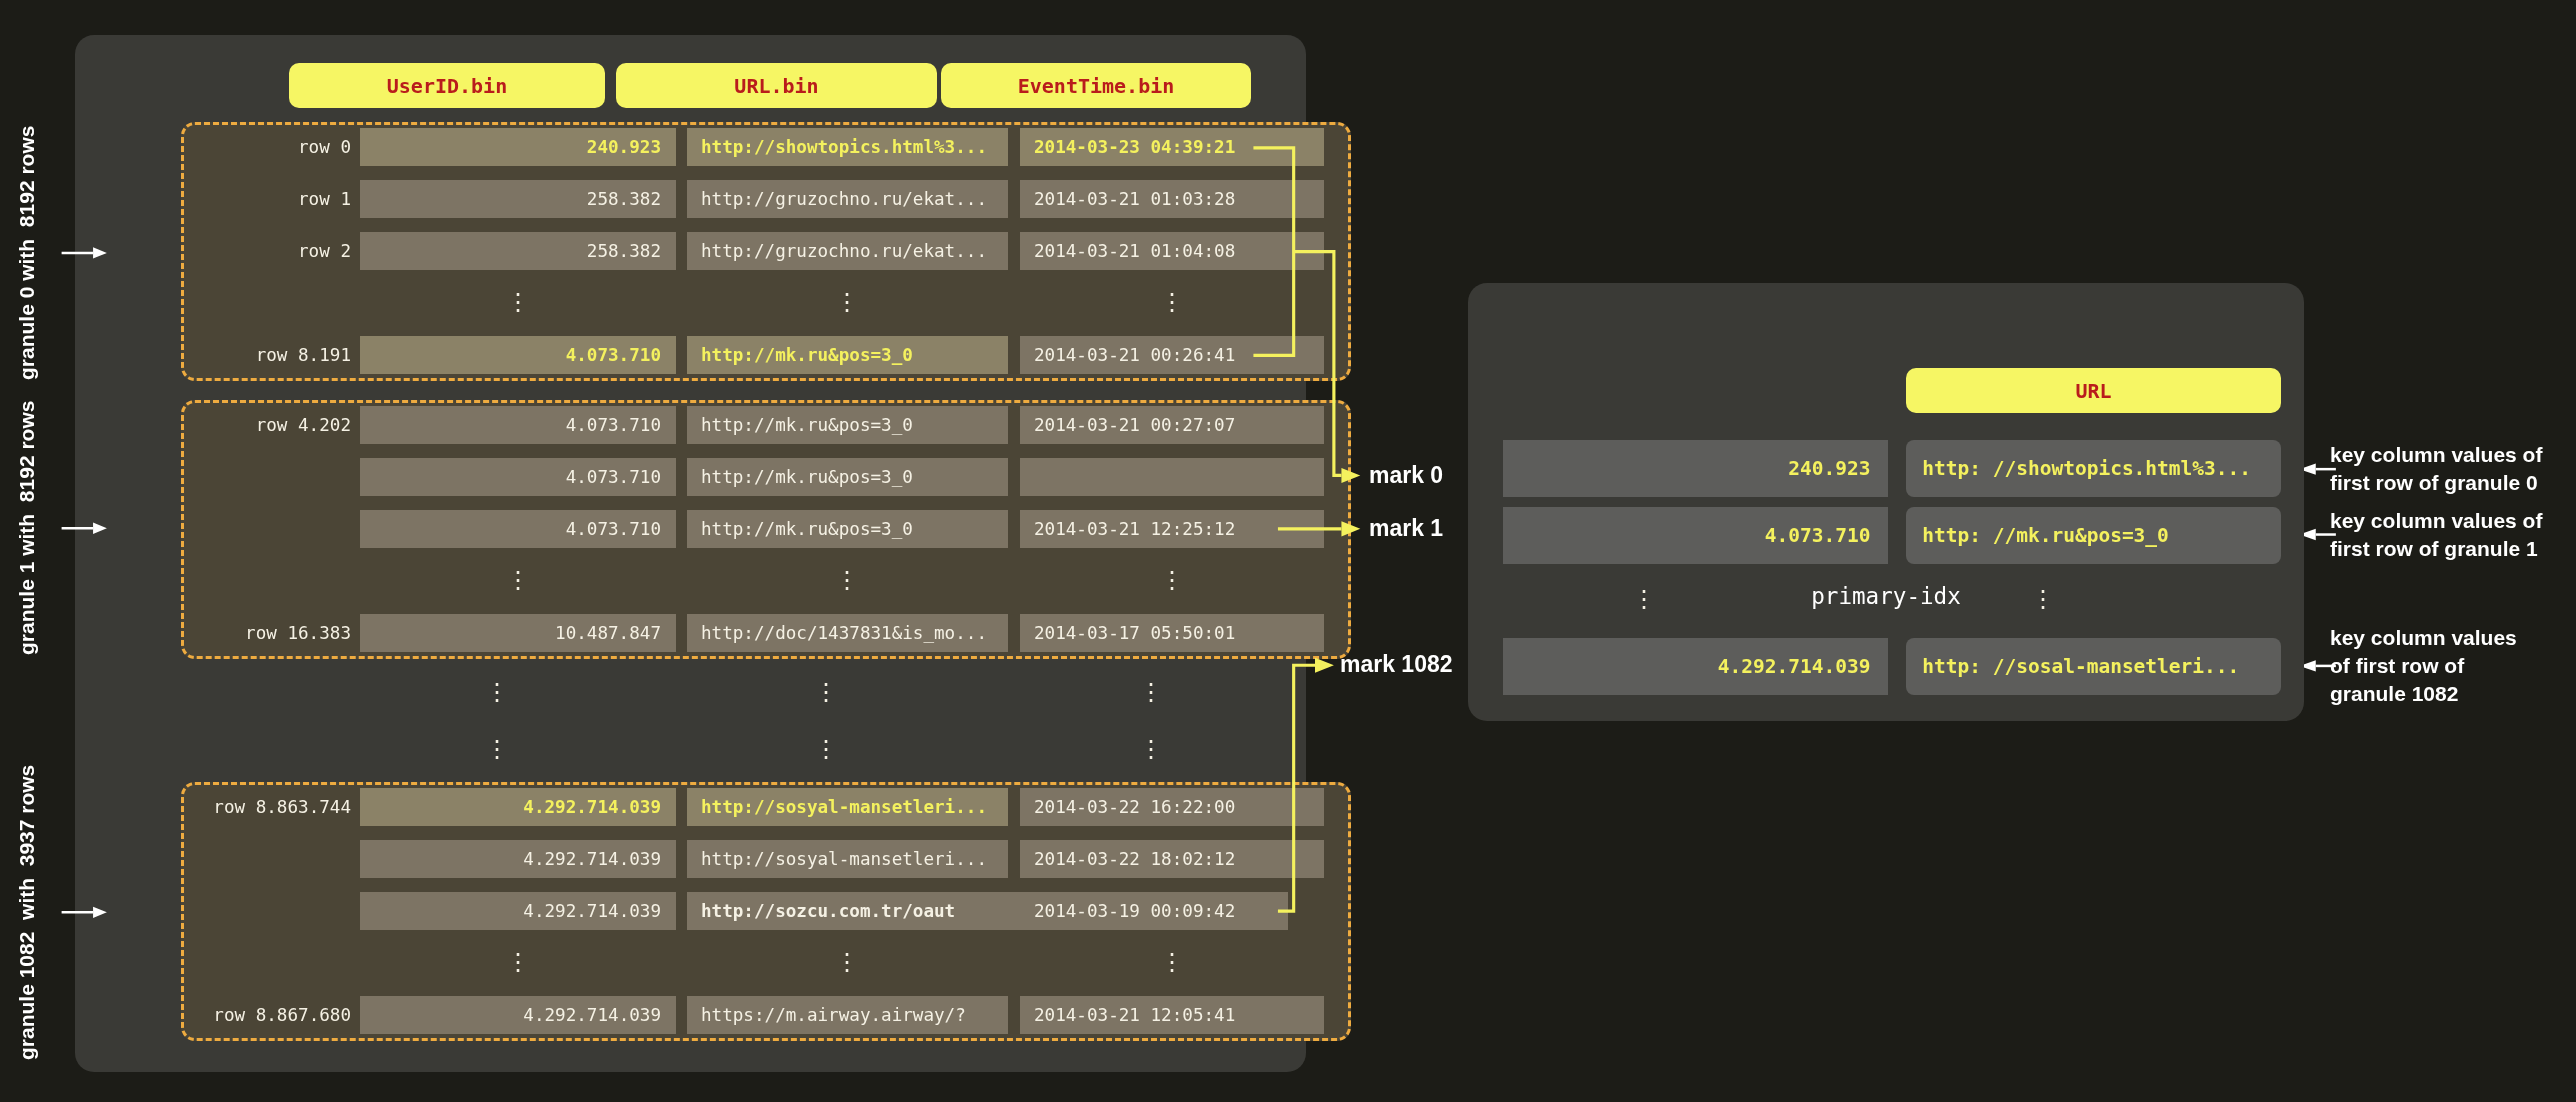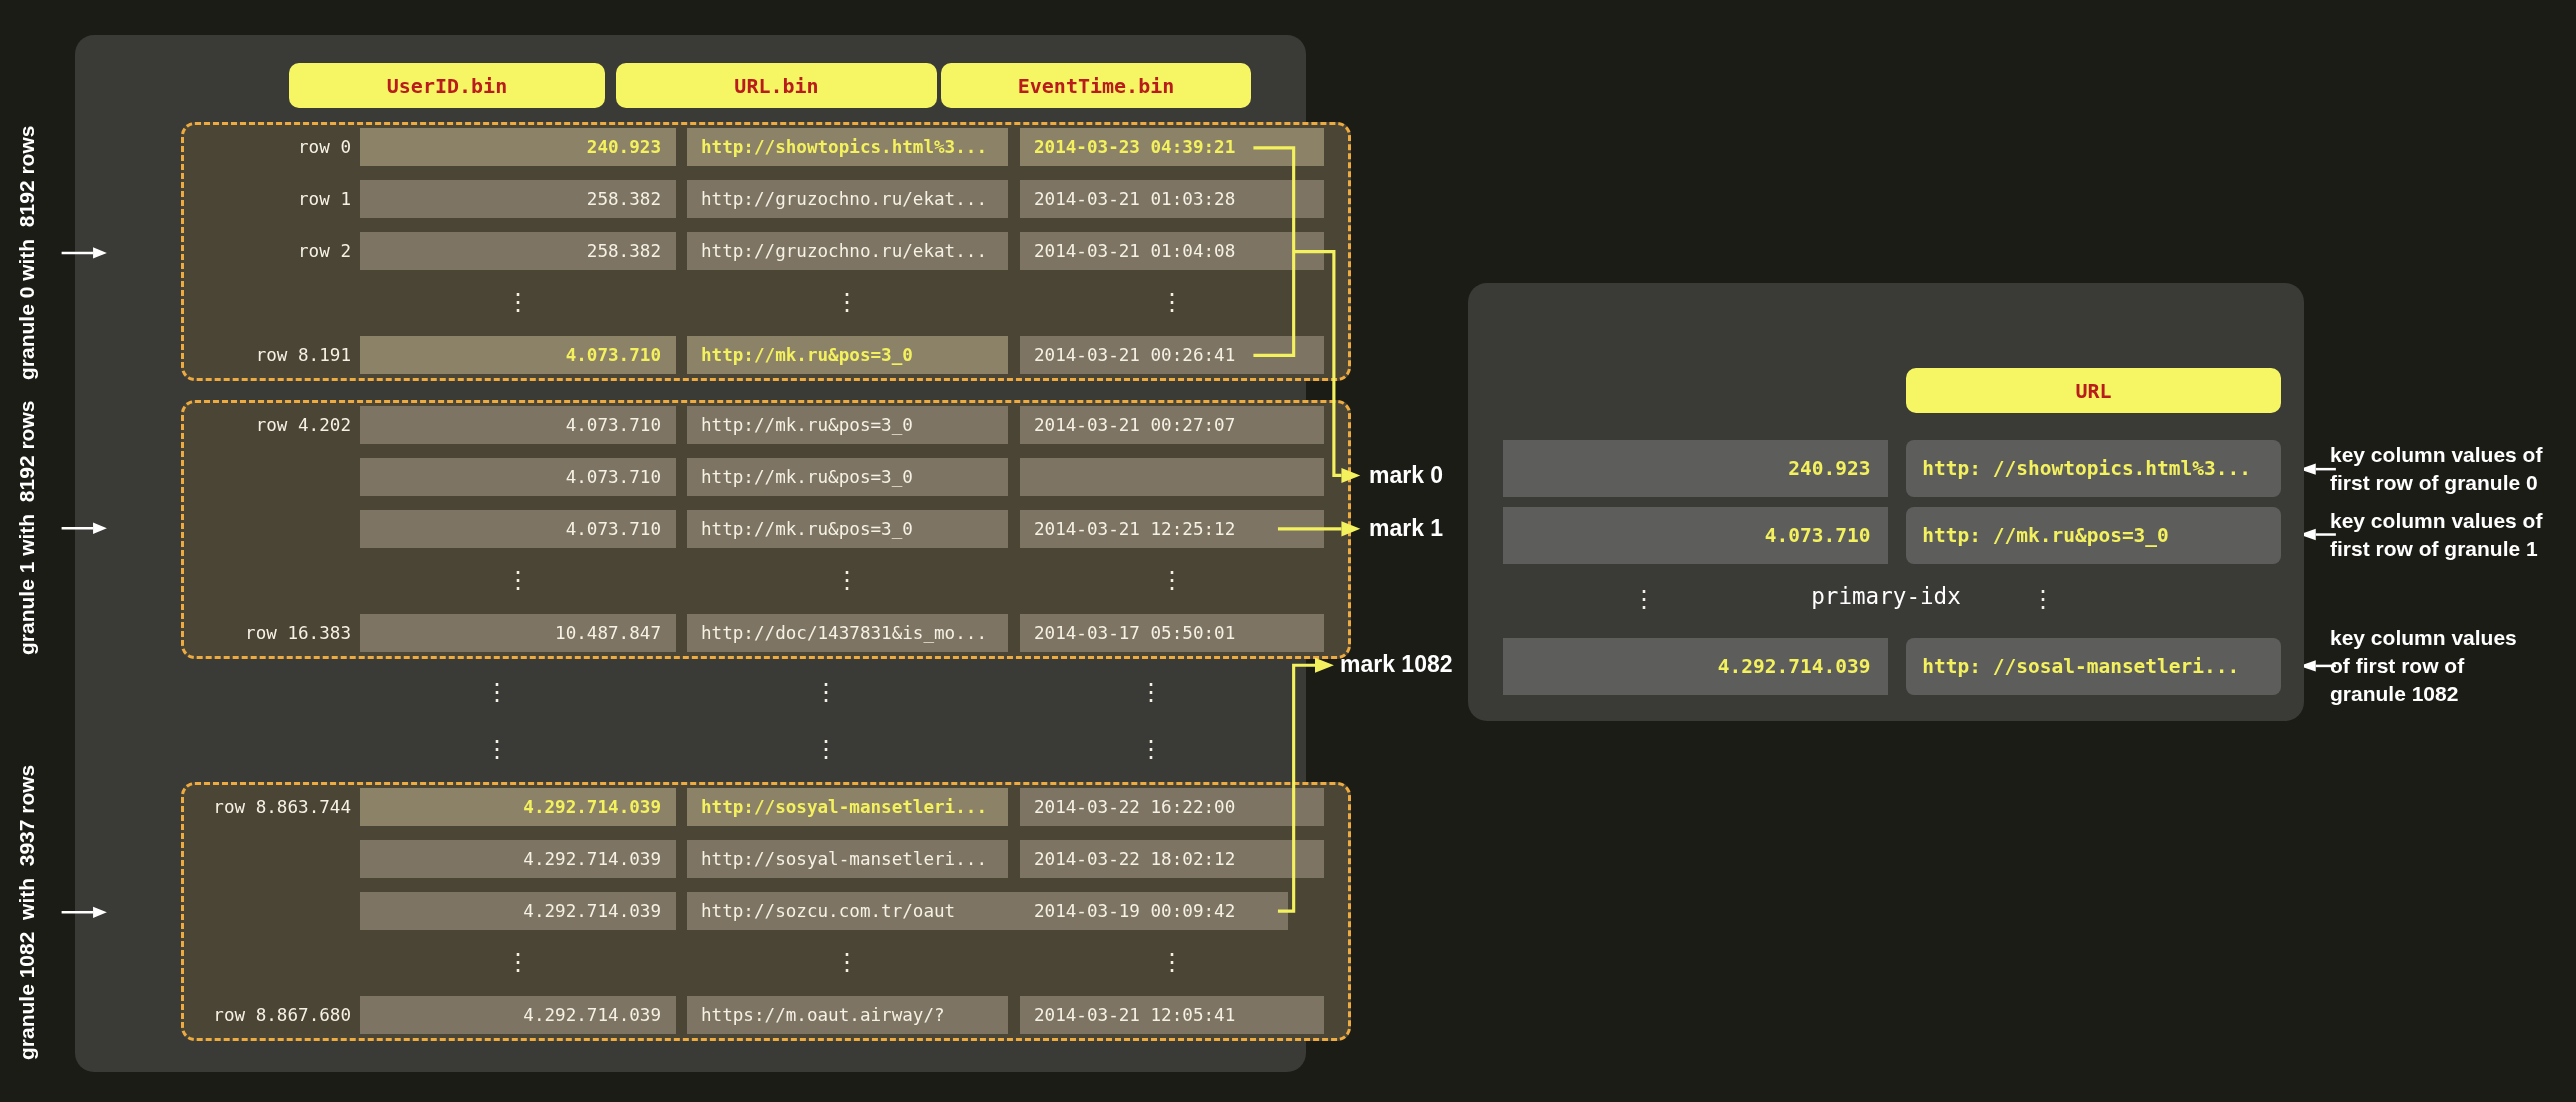--- a/index.html
+++ b/index.html
@@ -123,30 +123,30 @@
         </div>
         <div class="g-row" style="top: 55px;">
           <div class="g-label" style="left: 10px; width: 157px;"></div>
           <div class="cell num" style="left: 176px; width: 316px;">4.292.714.039</div>
           <div class="cell txt" style="left: 503px; width: 321px;">http://sosyal-mansetleri...</div>
           <div class="cell txt" style="left: 836px; width: 304px;">2014-03-22 18:02:12</div>
         </div>
         <div class="g-row" style="top: 107px;">
           <div class="g-label" style="left: 10px; width: 157px;"></div>
           <div class="cell num" style="left: 176px; width: 316px;">4.292.714.039</div>
-          <div class="cell txt" style="left: 503px; width: 378px;">http://sozcu.com.tr/oaut</div>
+          <div class="cell txt" style="left: 503px; width: 378px; font-weight: bold;">http://sozcu.com.tr/oaut</div>
           <div class="cell txt" style="left: 836px; width: 268px;">2014-03-19 00:09:42</div>
         </div>
         <div class="dot-glyph" style="left: 309px; top: 158px;">⋮</div>
         <div class="dot-glyph" style="left: 638px; top: 158px;">⋮</div>
         <div class="dot-glyph" style="left: 963px; top: 158px;">⋮</div>
         <div class="g-row" style="top: 211px;">
           <div class="g-label" style="left: 10px; width: 157px;">row 8.867.680</div>
           <div class="cell num" style="left: 176px; width: 316px;">4.292.714.039</div>
-          <div class="cell txt" style="left: 503px; width: 321px;">https://m.oaut.airway/?</div>
+          <div class="cell txt" style="left: 503px; width: 321px;">https://m.airway.airway/?</div>
           <div class="cell txt" style="left: 836px; width: 304px;">2014-03-21 12:05:41</div>
         </div>
       </div>
       <div class="inter-dot" style="left: 397px; top: 643px;">⋮</div>
       <div class="inter-dot" style="left: 726px; top: 643px;">⋮</div>
       <div class="inter-dot" style="left: 1051px; top: 643px;">⋮</div>
       <div class="inter-dot" style="left: 397px; top: 700px;">⋮</div>
       <div class="inter-dot" style="left: 726px; top: 700px;">⋮</div>
       <div class="inter-dot" style="left: 1051px; top: 700px;">⋮</div>
     </div>

